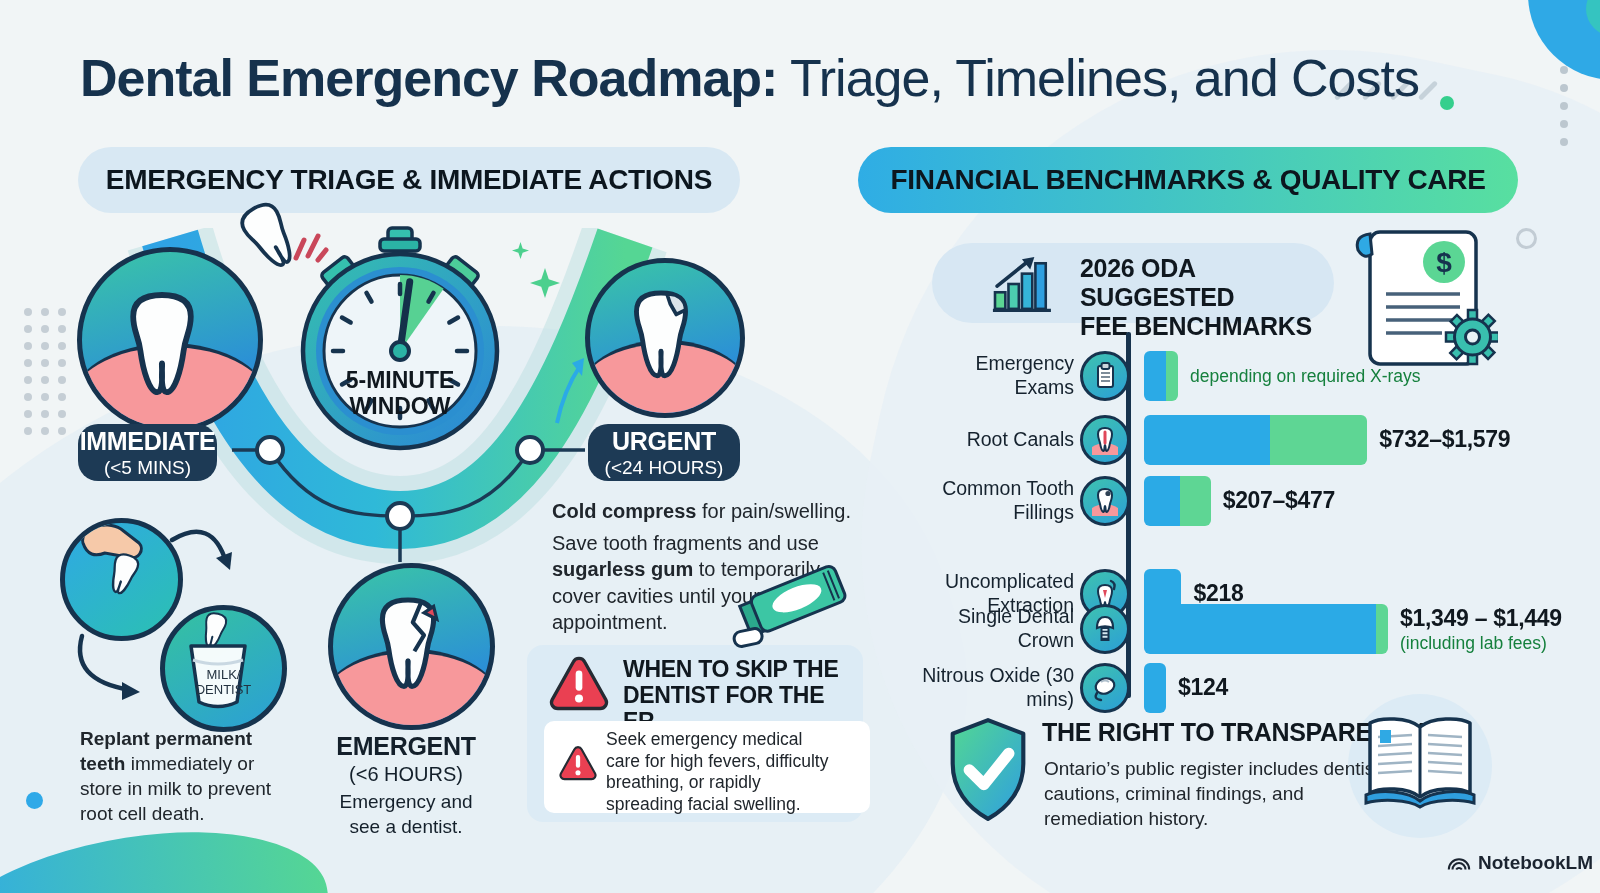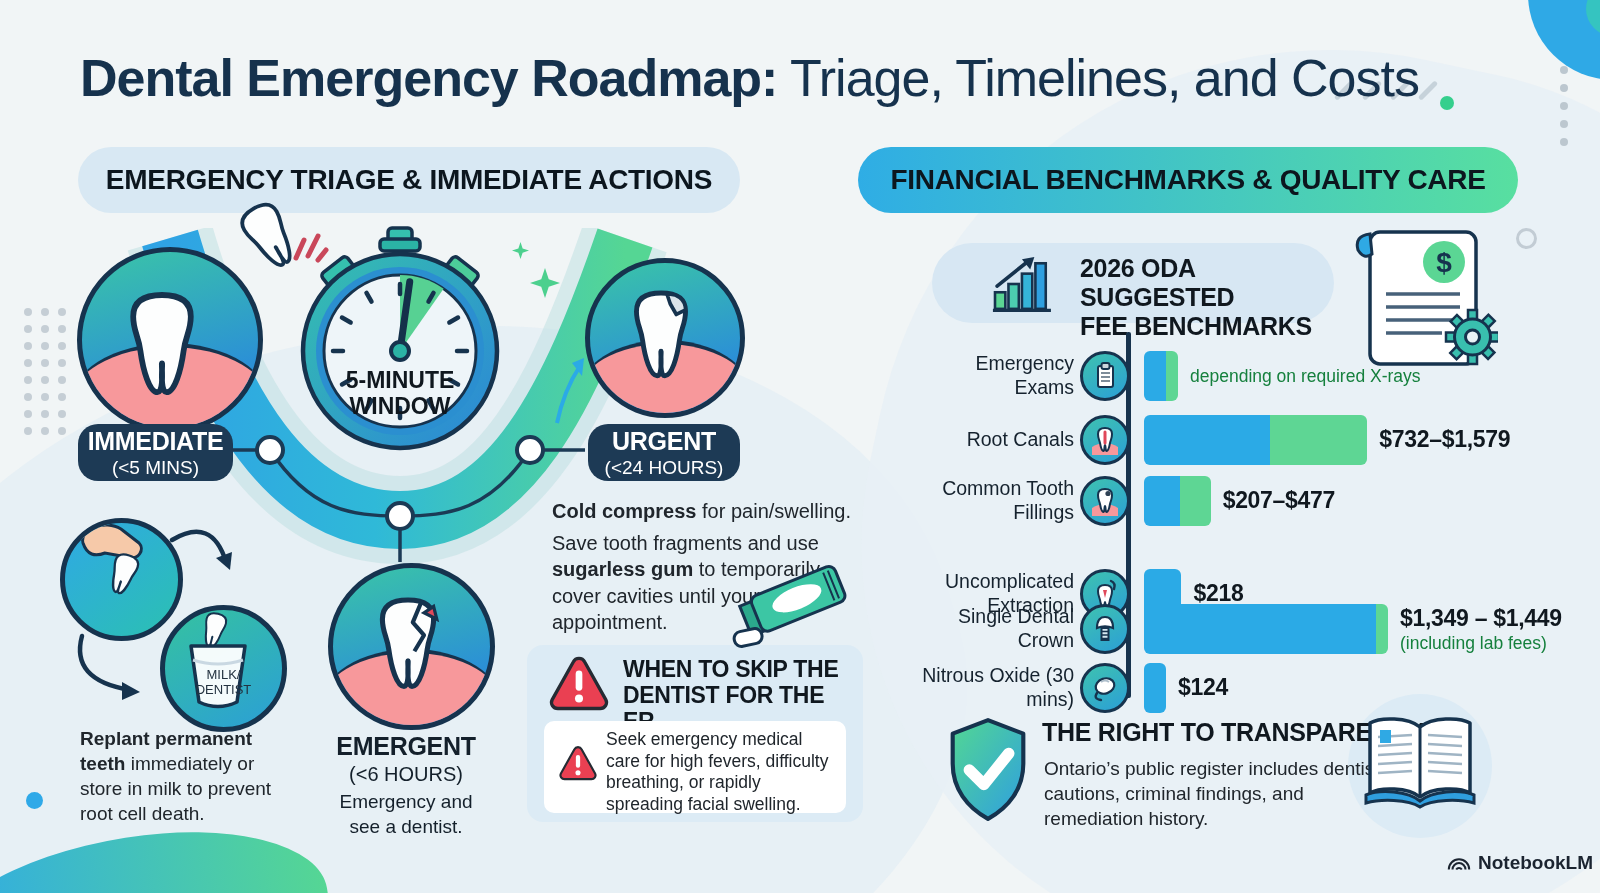--- a/index.html
+++ b/index.html
@@ -36,21 +36,21 @@
   
   .note{color:#20262c;font-size:19px;line-height:1.32;z-index:5;}
   .note b{font-weight:800;}
   .emtxt{text-align:center;color:#14202b;z-index:5;}
   .emtxt .t1{font-size:25px;font-weight:800;letter-spacing:-.3px;}
   .emtxt .t2{font-size:20px;margin-top:2px;}
   .emtxt .t3{font-size:19px;line-height:1.3;margin-top:4px;}
   
   .erbox{left:527px;top:645px;width:336px;height:177px;background:#dcebf5;border-radius:16px;z-index:4;}
   .er-title{position:absolute;left:96px;top:12px;width:230px;font-size:23px;font-weight:800;line-height:1.12;color:#10181f;letter-spacing:-.3px;}
-  .er-inner{position:absolute;left:17px;top:76px;width:302px;height:92px;background:#fff;border-radius:10px;}
+  .er-inner{position:absolute;left:17px;top:76px;width:302px;height:92px;background:#fff;border-radius:10px;padding-left:24px;}
   .er-body{position:absolute;left:62px;top:8px;width:232px;font-size:17.5px;line-height:1.23;color:#20262c;}
   
   .fees-pill{left:932px;top:243px;width:402px;height:80px;background:#d7e7f3;border-radius:40px;z-index:3;}
   .fees-title{position:absolute;left:148px;top:11px;font-size:25px;font-weight:800;line-height:1.15;color:#10181f;letter-spacing:-.3px;}
   
   .axis{left:1126px;top:332px;width:5px;height:366px;background:#17334d;border-radius:2px;z-index:4;}
   .frow{left:920px;display:flex;align-items:center;height:62px;z-index:4;}
   .flabel{width:154px;margin-right:6px;text-align:right;font-size:19.5px;line-height:1.22;color:#15222e;}
   .ricon{width:44px;height:44px;border-radius:50%;border:3px solid #16334e;background:linear-gradient(150deg,#3ec2b0,#2b9fd6);display:flex;align-items:center;justify-content:center;flex:none;margin-right:14px;}
   .bars{display:flex;height:50px;align-items:stretch;}
@@ -228,21 +228,21 @@
     </svg>
 
   <div class="abs tcirc" style="left:585px;top:258px;width:150px;height:150px">
     <div class="gum"></div>
     <svg style="left:25px;top:26px" width="92" height="100" viewBox="0 0 60 64">
       <use href="#tooth"></use>
       <path d="M34 3 C40 2 46 6 46 13 L40 16 L36 9 Z" fill="#dbe4ea" stroke="#16334e" stroke-width="2.4" stroke-linejoin="round"></path>
     </svg>
   </div>
 
-  <div class="abs stage-pill" style="left:78px;top:424px;width:155px;height:57px">
+  <div class="abs stage-pill" style="left:78px;top:424px;width:139px;height:57px">
     <span class="l1">IMMEDIATE</span>
     <span class="l2">(&lt;5 MINS)</span>
   </div>
   <div class="abs stage-pill" style="left:588px;top:424px;width:152px;height:57px">
     <span class="l1">URGENT</span>
     <span class="l2">(&lt;24 HOURS)</span>
   </div>
 
   <div class="abs" style="left:60px;top:518px;width:113px;height:113px;border-radius:50%;border:5px solid #16334e;background:linear-gradient(140deg,#2fa9e4,#2bc0b2);z-index:4;overflow:hidden">
     <svg width="103" height="103" viewBox="0 0 103 103">

